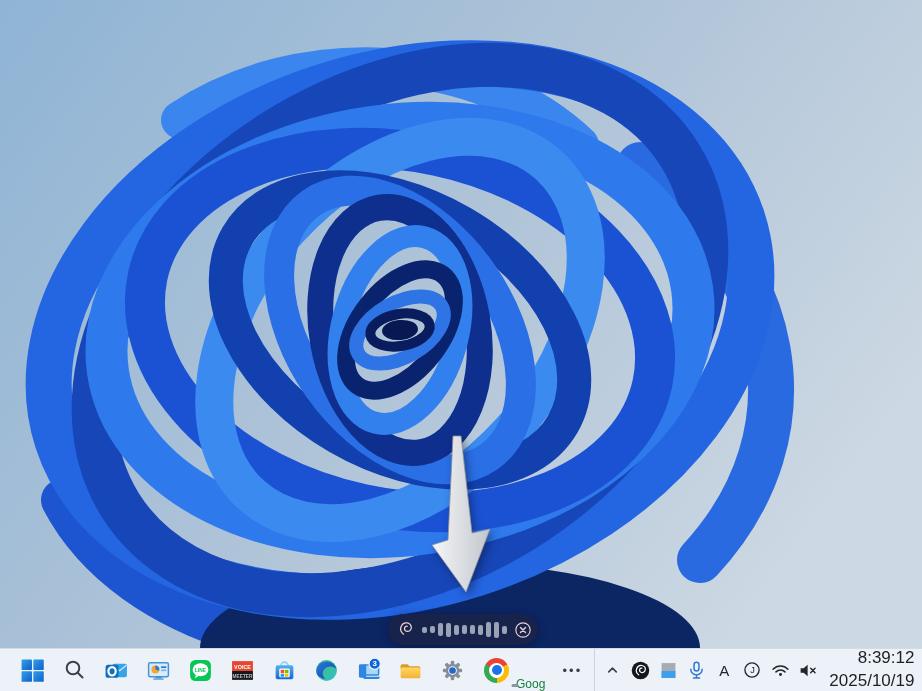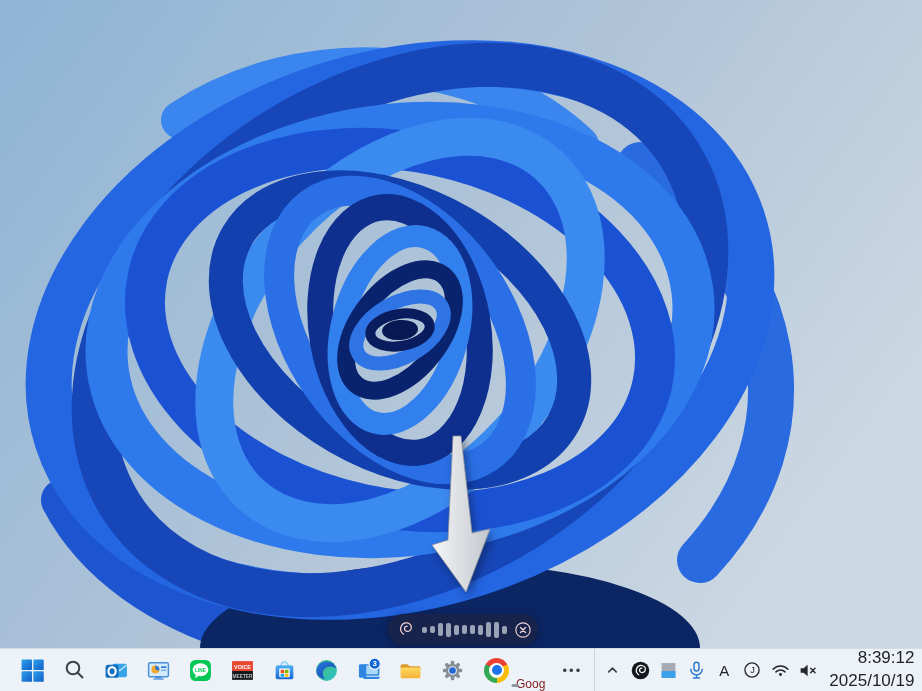--- a/index.html
+++ b/index.html
@@ -27,21 +27,21 @@
   .tb-btn { width:39px; height:38px; border-radius:6px; display:flex; align-items:center;
             justify-content:center; position:relative; cursor:default; }
   .tb-btn svg { display:block; }
   .tb-btn.running::after { content:""; position:absolute; bottom:2px; left:50%; transform:translateX(-50%);
             width:7px; height:3px; border-radius:2px; background:#8a93a0; }
   .tb-chrome { display:flex; align-items:center; gap:7px; padding:0 9px; height:38px; border-radius:6px; position:relative; }
   .tb-chrome .chrome-ball { width:25px; height:25px; border-radius:50%; position:relative;
         background:conic-gradient(from -60deg, #ea4335 0deg 120deg, #fbbc05 120deg 240deg, #34a853 240deg 360deg); }
   .tb-chrome .chrome-ball::before { content:""; position:absolute; inset:5px; border-radius:50%; background:#fff; }
   .tb-chrome .chrome-ball::after { content:""; position:absolute; inset:7.5px; border-radius:50%; background:#1a73e8; }
-  .tb-chrome .label { font-size:12px; color:#7f1d1d; max-width:33px; overflow:hidden; white-space:nowrap;margin-top:28px; }
+  .tb-chrome .label { font-size:12px; color:#15803d; max-width:33px; overflow:hidden; white-space:nowrap;margin-top:28px; }
   .overflow-dots { font-size:13px; letter-spacing:2px; color:#3c4148; padding:0 7px; }
   .tb-divider { width:1px; height:43px; background:#ccd3dd; margin:0 4px; }
 
   .tb-tray { margin-left:auto; display:flex; align-items:center; gap:2px; padding-right:9px; height:100%; }
   .tray-btn { min-width:26px; height:36px; display:flex; align-items:center; justify-content:center;
               border-radius:5px; }
   .ime { font-size:15px; color:#23272c; padding:0 3px; }
   .clock { text-align:right; font-size:17px; color:#1d2025; line-height:1.35; padding-left:6px; }
 </style>
 </head>

